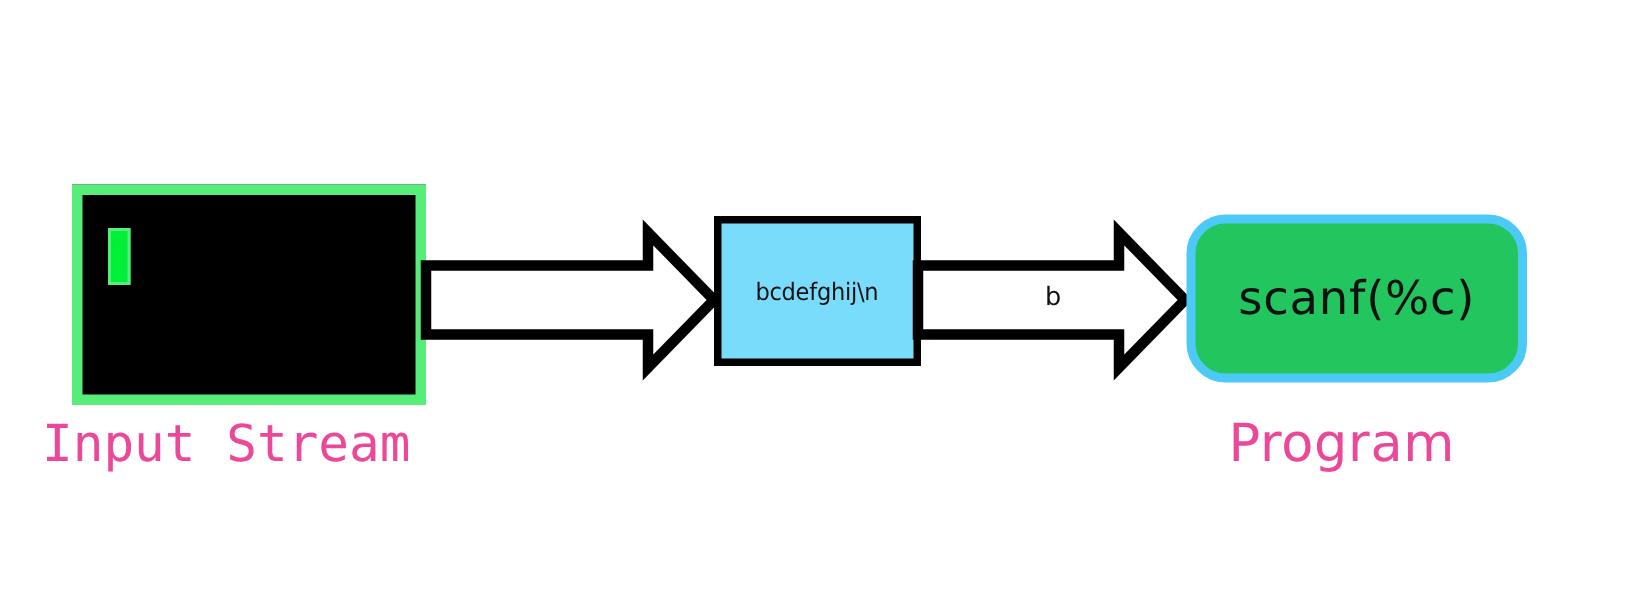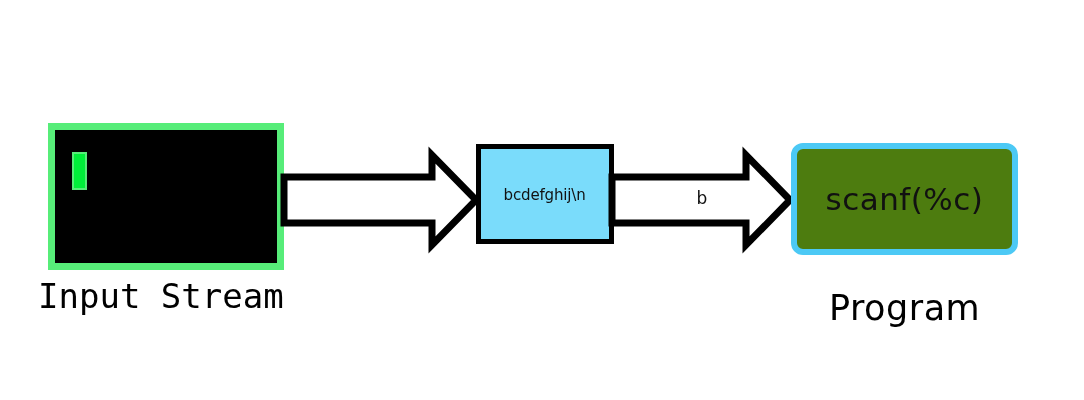--- a/index.html
+++ b/index.html
@@ -69,23 +69,23 @@
   }
 
   
   .program-box {
     position: absolute;
     left: 791px;
     top: 143px;
     width: 227px;
     height: 112px;
     box-sizing: border-box;
-    background: #4d7c0f;
+    background: #22c55e;
     border: 6px solid #4cc9f5;
-    border-radius: 12px;
+    border-radius: 26px;
     display: flex;
     align-items: center;
     justify-content: center;
   }
   .program-text {
     font-family: "DejaVu Sans", sans-serif;
     font-size: 31px;
     color: #111111;
     white-space: nowrap;
     letter-spacing: 0.5px;
@@ -110,36 +110,35 @@
     left: 692px;
     top: 188px;
     width: 20px;
     text-align: center;
   }
 
   
   .caption {
     position: absolute;
     white-space: nowrap;
-    color: #000000;
-    margin-left: 10px;
+    color: #ec4899;
   }
   .caption-mono {
     font-family: "DejaVu Sans Mono", monospace;
     font-size: 34px;
     letter-spacing: 0px;
   }
   .caption-sans {
     font-family: "DejaVu Sans", sans-serif;
     font-size: 35px;
     letter-spacing: 0.5px;
   }
   #caption-input  { left: 28px;  top: 276px; }
   #caption-buffer { left: 489px; top: 276px; }
-  #caption-program{ left: 819px; top: 288px; text-align: right; }
+  #caption-program{ left: 819px; top: 276px; text-align: right; }
 </style>
 </head>
 <body>
 
 <div id="stage">
 
   <div class="terminal">
     <div class="cursor"></div>
   </div>
 

